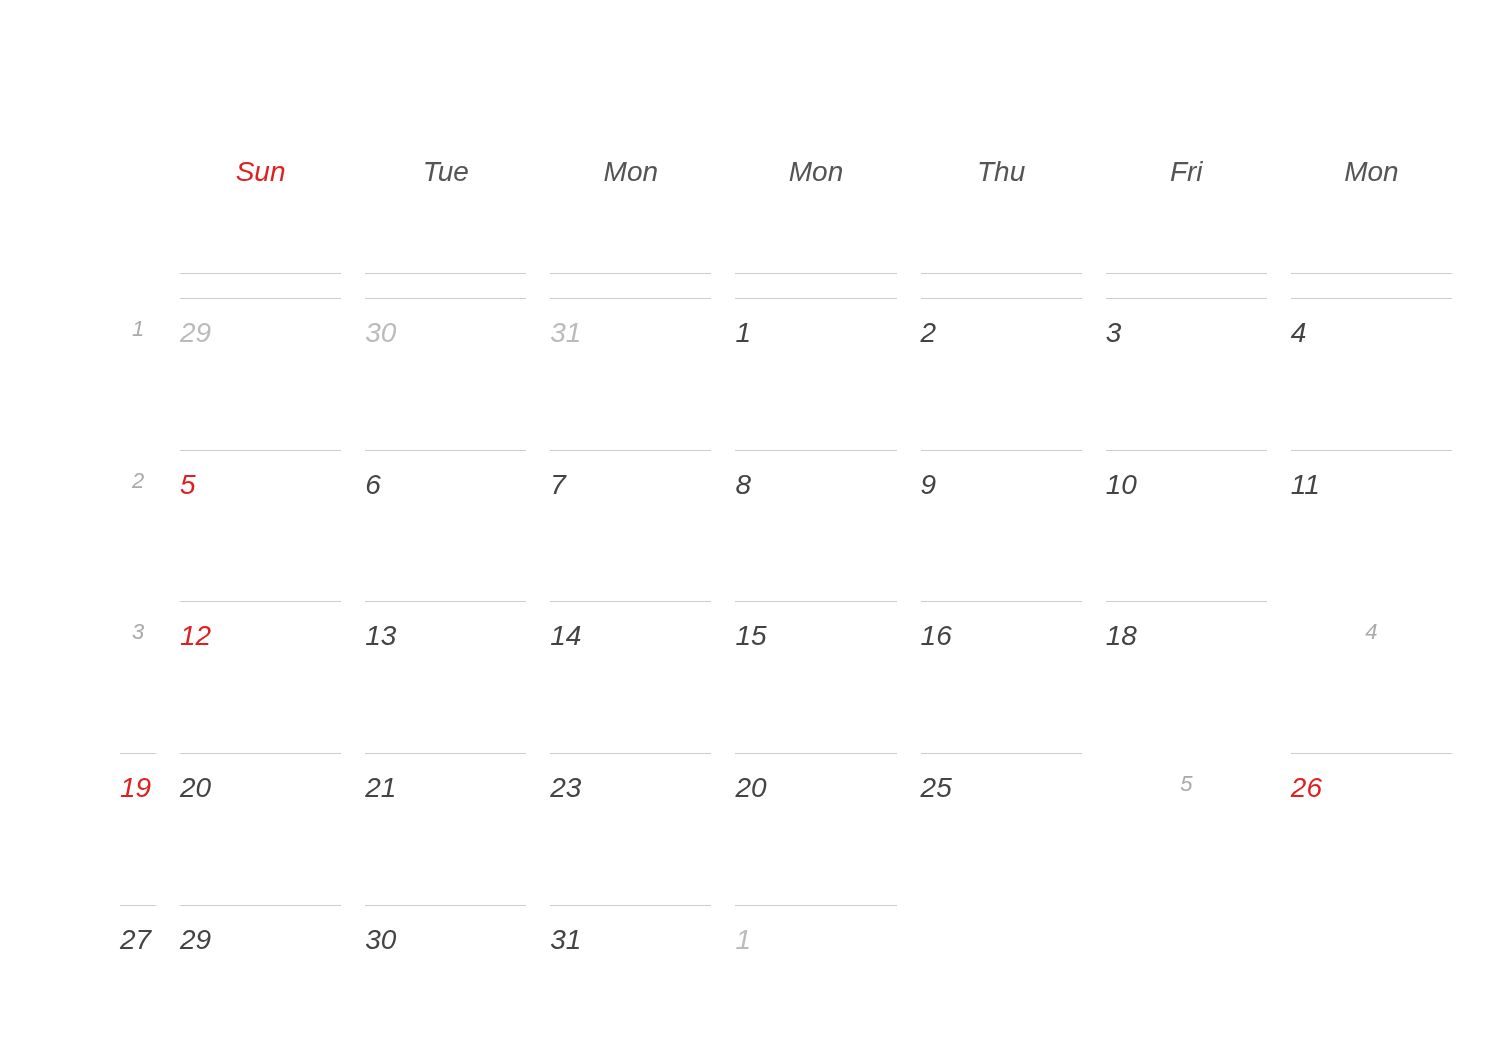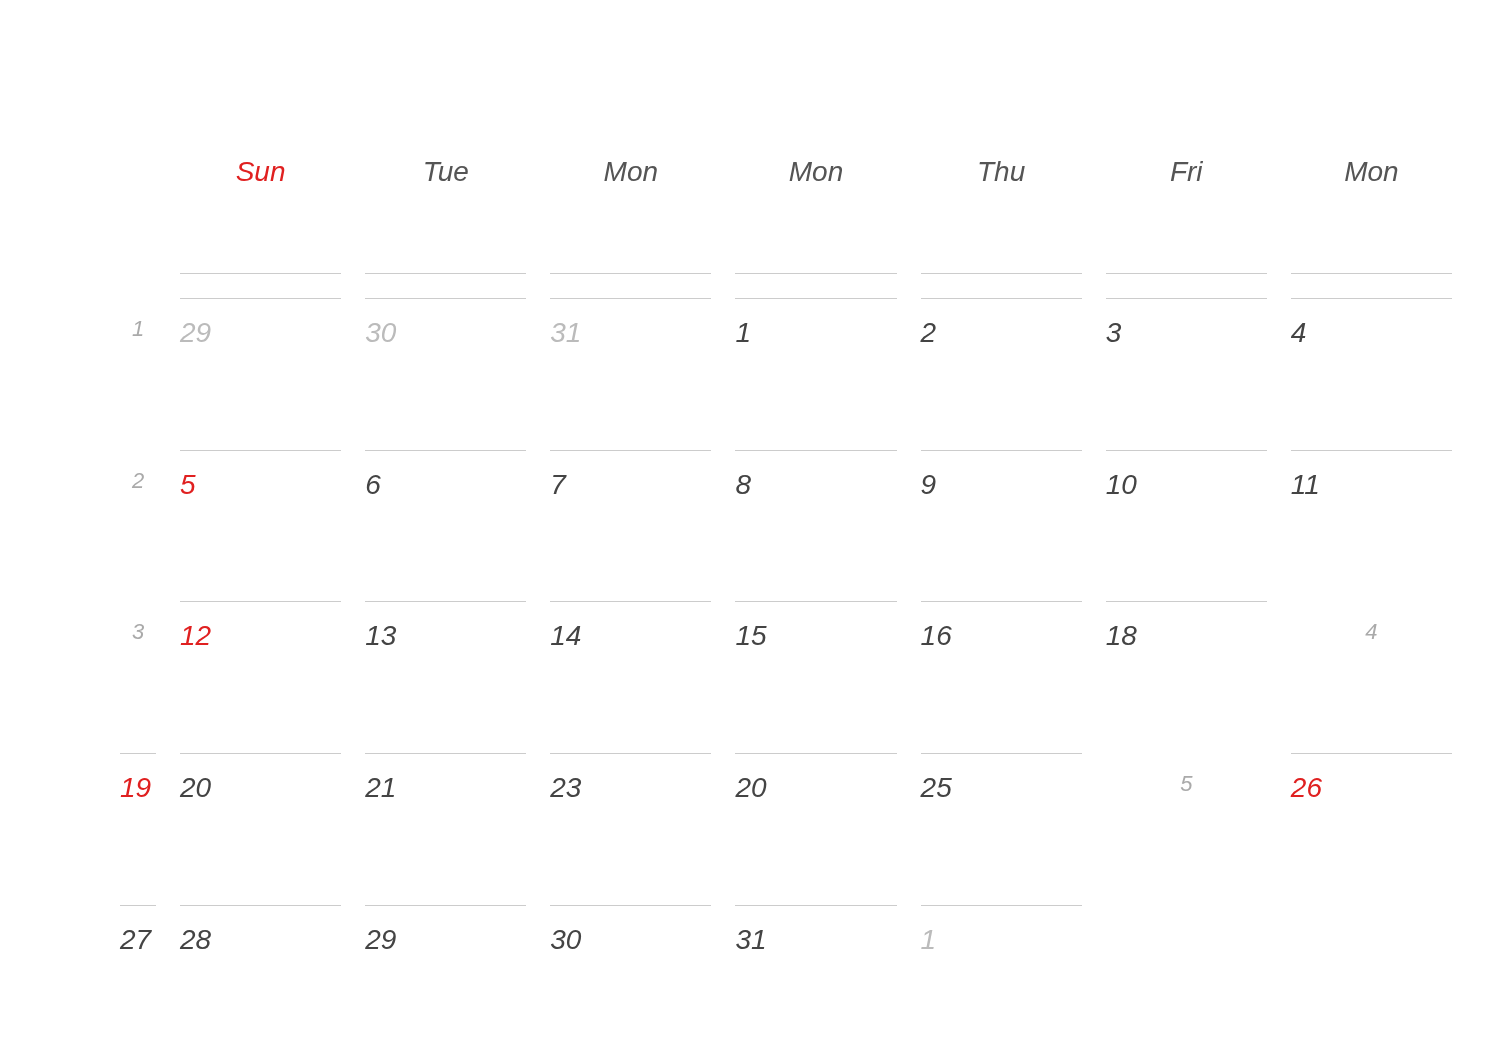--- a/index.html
+++ b/index.html
@@ -143,19 +143,18 @@
       <div class="week-number">4</div>
       <div class="day-cell sunday">19</div>
       <div class="day-cell">20</div>
       <div class="day-cell">21</div>
       <div class="day-cell">23</div>
       <div class="day-cell">20</div>
       <div class="day-cell">25</div>
       <div class="week-number">5</div>
       <div class="day-cell sunday">26</div>
       <div class="day-cell">27</div>
-      <div class="day-cell">28</div>
       <div class="day-cell">29</div>
       <div class="day-cell">30</div>
       <div class="day-cell">31</div>
       <div class="day-cell outside-month">1</div>
     </div>
 </div>
 
 </body></html>

